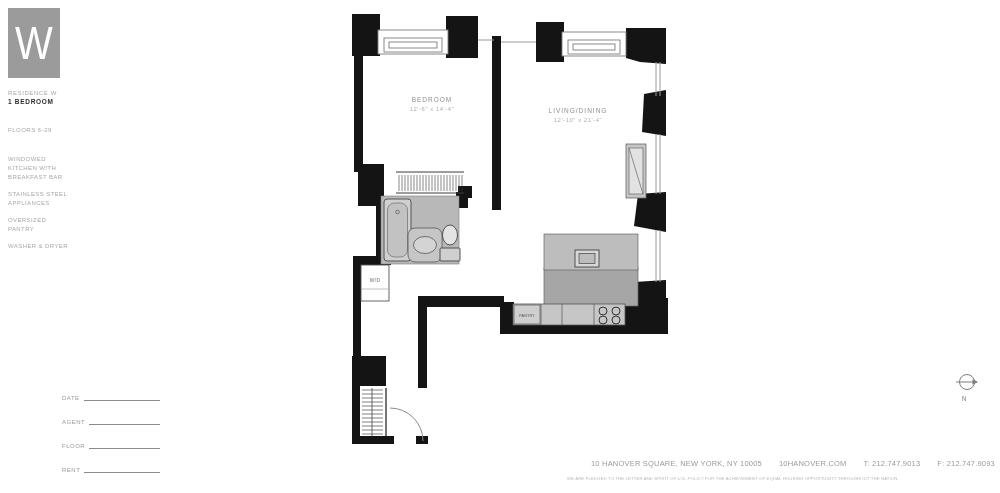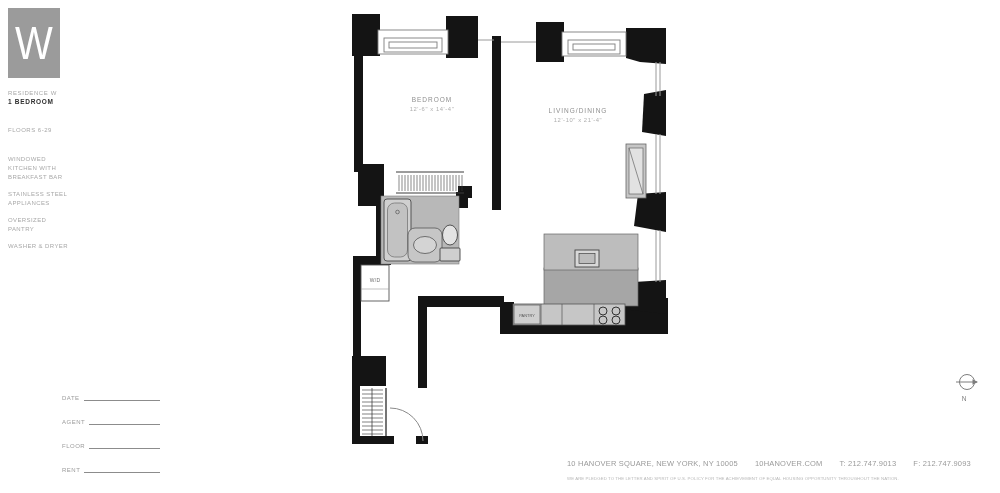--- a/index.html
+++ b/index.html
@@ -23,21 +23,21 @@
     font-size:6px;line-height:9px;letter-spacing:.4px;color:#a8a8a8;
     width:62px;margin-bottom:8px;
   }
   
   .form{position:absolute;left:62px;top:392px;width:98px;}
   .form-row{display:flex;align-items:flex-end;height:9px;margin-bottom:15px;}
   .form-row .lbl{font-size:6px;letter-spacing:.5px;color:#9b9b9b;margin-right:4px;white-space:nowrap;}
   .form-row .line{flex:1;border-bottom:1px solid #8c8c8c;height:7px;}
   
   .footer{
-    position:absolute;left:567px;top:459px;display:flex;gap:17px;
+    position:absolute;left:591px;top:459px;display:flex;gap:17px;
     font-size:7.5px;letter-spacing:.2px;color:#9a9a9a;white-space:nowrap;
   }
   .disclaimer{
     position:absolute;left:567px;top:476px;font-size:4.3px;letter-spacing:.1px;
     color:#b8b8b8;white-space:nowrap;
   }
   
   .plan-label{font-family:"Liberation Sans",sans-serif;font-size:6.5px;fill:#8f8f8f;letter-spacing:1px;text-anchor:middle;}
   .plan-dims{font-family:"Liberation Sans",sans-serif;font-size:5.8px;fill:#aeaeae;letter-spacing:.6px;text-anchor:middle;}
   .micro-label{font-family:"Liberation Sans",sans-serif;font-size:5px;fill:#6d6d6d;letter-spacing:.3px;text-anchor:middle;}

